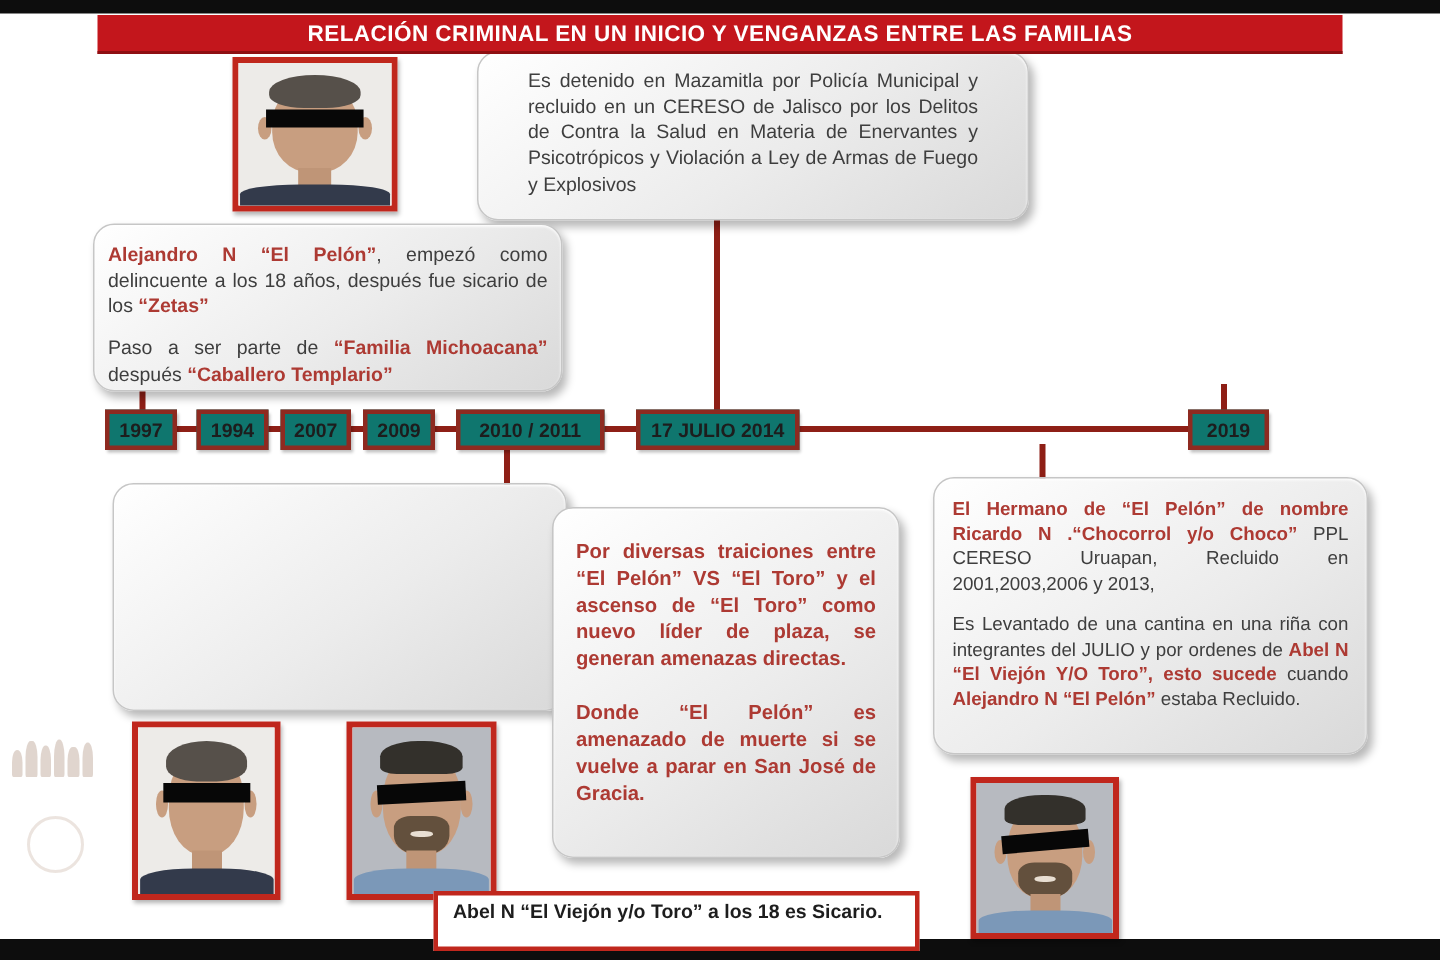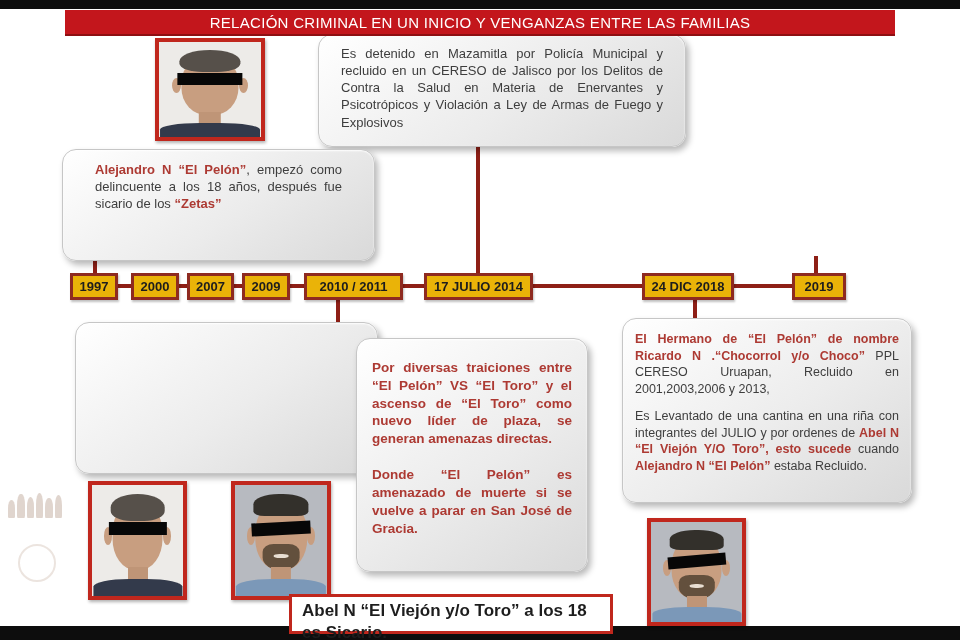--- a/index.html
+++ b/index.html
@@ -4,34 +4,34 @@
 <style>
   html,body{margin:0;padding:0;background:#ffffff;}
   .stage{position:relative;width:960px;height:640px;background:#ffffff;overflow:hidden;
          font-family:"Liberation Sans", sans-serif;}
   .bar{position:absolute;left:0;width:960px;background:#0d0d0d;z-index:3;}
   .bar-top{top:0;height:9px;}
   .bar-bottom{top:626px;height:14px;}
   .titlebar{position:absolute;left:65px;top:10px;width:830px;height:24px;background:#c3161c;
             border-bottom:2px solid #8e0f12;display:flex;align-items:center;justify-content:center;
             z-index:3;}
-  .titlebar span{color:#ffffff;font-weight:normal;font-size:15px;letter-spacing:.3px;}
+  .titlebar span{color:#ffffff;font-weight:bold;font-size:15px;letter-spacing:.3px;}
   
   .bubble{position:absolute;z-index:2;border-radius:14px;border:1px solid #c6c6c6;
           background:linear-gradient(145deg,#ffffff 0%,#ececec 55%,#d9d9d9 100%);
           box-shadow:inset 0 1px 2px #ffffff, 3px 4px 6px rgba(0,0,0,.28);
           box-sizing:border-box;}
   .bubble p{margin:0 0 11px 0;text-align:justify;line-height:1.32;}
   .bubble p:last-child{margin-bottom:0;}
   .t-black{color:#3e3e3e;}
   .t-red{color:#ad3a33;font-weight:bold;}
   .allred p{color:#ad3a33;font-weight:bold;}
   
   .tline{position:absolute;background:#8e1f16;z-index:1;}
-  .yearbox{position:absolute;top:273px;height:27px;background:#eab308;border:3px solid #8e2a20;
+  .yearbox{position:absolute;top:273px;height:27px;background:#0f766e;border:3px solid #8e2a20;
            box-sizing:border-box;display:flex;align-items:center;justify-content:center;
            font-weight:bold;font-size:13px;color:#1d1d1d;z-index:2;
            box-shadow:1px 2px 2px rgba(0,0,0,.25);}
   
   .photo{position:absolute;border:4px solid #c0271d;background:#ffffff;box-sizing:border-box;z-index:4;
          box-shadow:1px 2px 3px rgba(0,0,0,.3);}
   .mug{position:relative;width:100%;height:100%;overflow:hidden;}
   .bg-pelon{background:#edebe8;}
   .bg-toro{background:#b7bac0;}
   .head{position:absolute;left:50%;transform:translateX(-50%);top:13%;width:56%;height:64%;
@@ -48,21 +48,21 @@
   .shirt-toro{background:#7b98b8;}
   .eyebar{position:absolute;left:50%;transform:translateX(-50%);top:33%;width:64%;height:12%;
           background:#070707;}
   .beard{position:absolute;left:50%;transform:translateX(-50%);top:53%;width:40%;height:24%;
          background:#63503d;border-radius:30% 30% 48% 48%;}
   .mouth{position:absolute;left:50%;transform:translateX(-50%);top:62%;width:16%;height:4%;
          background:#e8ded2;border-radius:40%;}
   
   .caption{position:absolute;left:289px;top:594px;width:324px;height:40px;background:#ffffff;
            border:3px solid #c0271d;box-sizing:border-box;z-index:5;padding:3px 10px;
-           font-size:17px;font-weight:bold;color:#1d1d1d;line-height:1.3;}
+           font-size:13px;font-weight:bold;color:#1d1d1d;line-height:1.3;}
   
   .watermark{position:absolute;left:4px;top:478px;width:62px;height:112px;z-index:1;opacity:.45;}
   .wm-figures{position:absolute;top:14px;left:4px;width:54px;height:26px;display:flex;
               align-items:flex-end;gap:2px;}
   .wm-figures i{display:block;width:8px;background:rgba(122,72,42,.5);border-radius:45% 45% 10% 10%;}
   .wm-seal{position:absolute;left:14px;top:66px;width:34px;height:34px;border-radius:50%;
            border:2px solid rgba(132,86,52,.35);}
 </style>
 </head>
 <body>
@@ -77,41 +77,41 @@
   </div>
 
   <div class="tline" style="left:95px;top:284px;width:725px;height:4px;"></div>
   <div class="tline" style="left:93px;top:260px;width:4px;height:16px;"></div>
   <div class="tline" style="left:476px;top:146px;width:4px;height:128px;"></div>
   <div class="tline" style="left:814px;top:256px;width:4px;height:18px;"></div>
   <div class="tline" style="left:336px;top:299px;width:4px;height:24px;"></div>
   <div class="tline" style="left:693px;top:296px;width:4px;height:23px;"></div>
 
   <div class="yearbox" style="left:70px;width:48px;">1997</div>
-  <div class="yearbox" style="left:131px;width:48px;">2000</div>
+  <div class="yearbox" style="left:131px;width:48px;">1994</div>
   <div class="yearbox" style="left:187px;width:47px;">2007</div>
   <div class="yearbox" style="left:242px;width:48px;">2009</div>
   <div class="yearbox" style="left:304px;width:99px;">2010 / 2011</div>
   <div class="yearbox" style="left:424px;width:109px;text-align:center;">17 JULIO 2014</div>
-  <div class="yearbox" style="left:642px;width:92px;">24 DIC 2018</div>
   <div class="yearbox" style="left:792px;width:54px;">2019</div>
 
-  <div class="bubble" style="left:318px;top:34px;width:368px;height:113px;padding:10px 22px;font-size:13px;">
+  <div class="bubble" style="left:318px;top:34px;width:368px;height:113px;padding:10px 33px;font-size:13px;">
     <p class="t-black">Es detenido en Mazamitla por Policía Municipal y recluido en un CERESO de Jalisco por los Delitos de Contra la Salud en Materia de Enervantes y Psicotrópicos y Violación a Ley de Armas de Fuego y Explosivos</p>
   </div>
 
 
-  <div class="bubble" style="left:62px;top:149px;width:313px;height:112px;padding:11px 32px;font-size:13px;">
+  <div class="bubble" style="left:62px;top:149px;width:313px;height:112px;padding:11px 9px;font-size:13px;">
     <p><span class="t-red">Alejandro N “El Pelón”</span><span class="t-black">, empezó como delincuente a los 18 años, después fue sicario de los </span><span class="t-red">“Zetas”</span></p>
+    <p><span class="t-black">Paso a ser parte de </span><span class="t-red">“Familia Michoacana”</span><span class="t-black"> después </span><span class="t-red">“Caballero Templario”</span></p>
   </div>
 
   <div class="bubble" style="left:75px;top:322px;width:303px;height:152px;padding:16px 13px;font-size:13px;">
   </div>
 
-  <div class="bubble allred" style="left:356px;top:338px;width:232px;height:234px;padding:20px 15px;font-size:13.5px;">
+  <div class="bubble allred" style="left:368px;top:338px;width:232px;height:234px;padding:20px 15px;font-size:13.5px;">
     <p style="margin-bottom:18px;">Por diversas traiciones entre “El Pelón” VS “El Toro” y el ascenso de “El Toro” como nuevo líder de plaza, se generan amenazas directas.</p>
     <p>Donde “El Pelón” es amenazado de muerte si se vuelve a parar en San José de Gracia.</p>
   </div>
 
   <div class="bubble" style="left:622px;top:318px;width:290px;height:185px;padding:12px 12px;font-size:12.5px;">
     <p><span class="t-red">El Hermano de “El Pelón” de nombre Ricardo N .“Chocorrol y/o Choco”</span><span class="t-black"> PPL CERESO Uruapan, Recluido en 2001,2003,2006 y 2013,</span></p>
     <p><span class="t-black">Es Levantado de una cantina en una riña con integrantes del JULIO y por ordenes de </span><span class="t-red">Abel N “El Viejón Y/O Toro”, esto sucede</span><span class="t-black"> cuando </span><span class="t-red">Alejandro N “El Pelón”</span><span class="t-black"> estaba Recluido.</span></p>
   </div>
 
   <div class="photo" style="left:155px;top:38px;width:110px;height:103px;">

